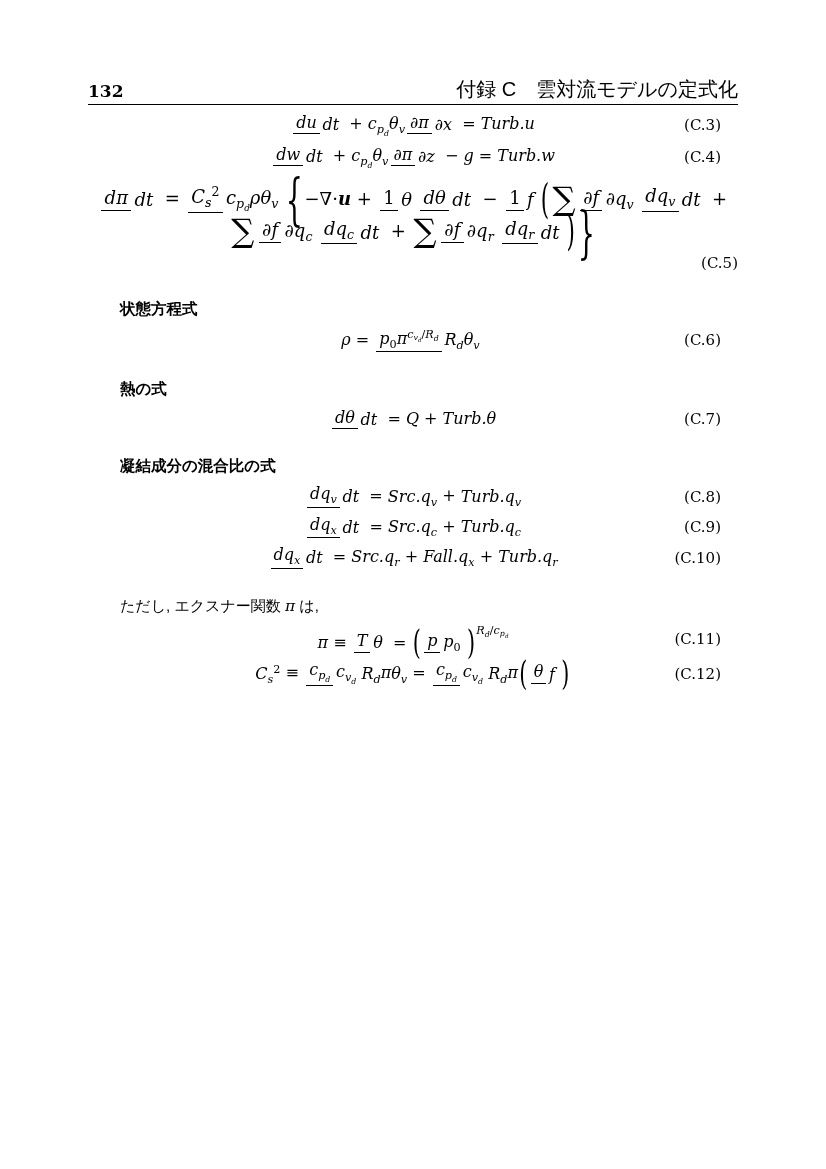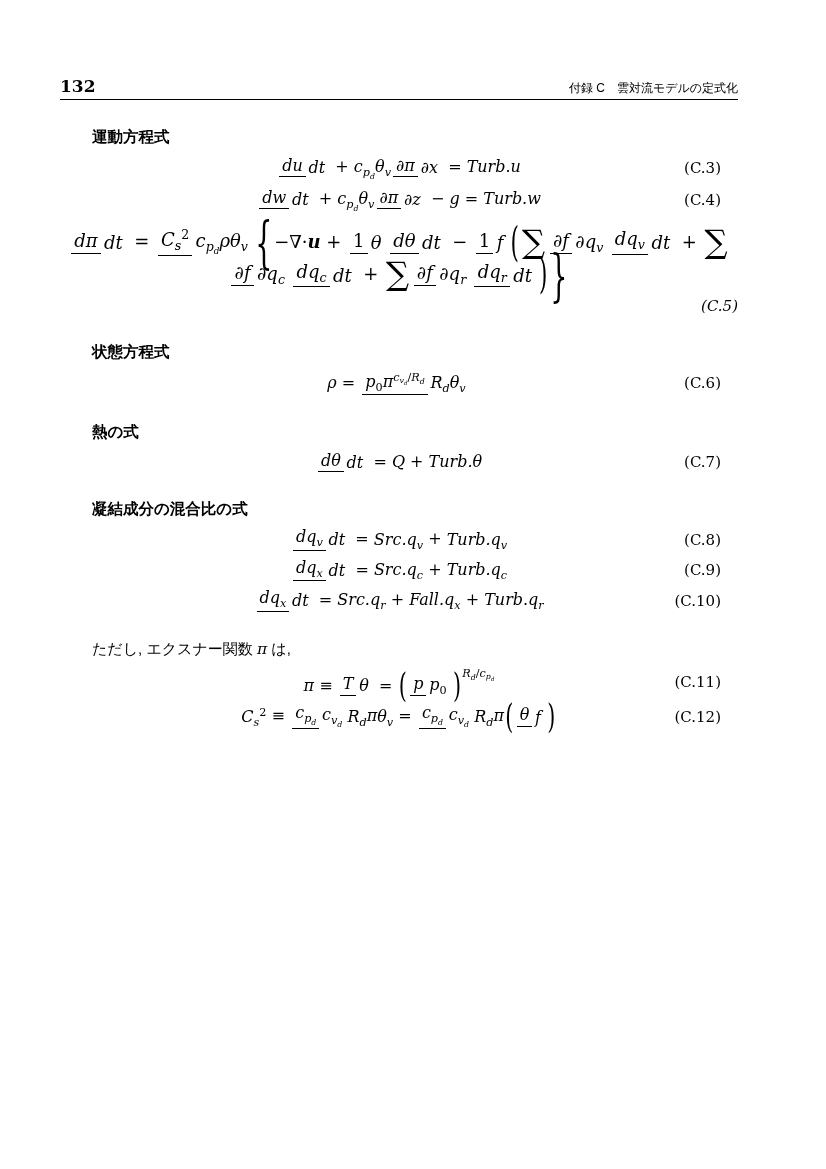--- a/index.html
+++ b/index.html
@@ -2,30 +2,30 @@
 <html><head>
 <meta charset="utf-8">
 <style>
   html,body{margin:0;padding:0;background:#ffffff;}
   .page{
     position:relative;
     width:826px;height:874px;
     box-sizing:border-box;
     background:#ffffff;
     color:#000;
-    padding:78px 88px 0 60px;
+    padding:78px 88px 0 88px;
     overflow:hidden;
   }
   .header{
     display:flex;justify-content:space-between;align-items:flex-end;
     border-bottom:1px solid #000;
     padding-bottom:4px;
   }
   .pageno{font-family:"DejaVu Serif",serif;font-weight:bold;font-size:17px;line-height:1;}
-  .runhead{font-family:"Liberation Sans",sans-serif;font-size:12px;line-height:1.1;}
+  .runhead{font-family:"Liberation Sans",sans-serif;font-size:20px;line-height:1.1;}
   .heading{
     font-family:"Liberation Sans",sans-serif;
     font-weight:bold;font-size:15.5px;
     margin:27px 0 6px 0;
     padding-left:32px;
   }
   .para{
     font-family:"Liberation Sans",sans-serif;
     font-size:15px;
     margin:28px 0 8px 0;
@@ -41,21 +41,21 @@
   .eqbody{display:block;text-align:center;line-height:1.2;}
   .eqno{
     position:absolute;right:17px;top:50%;
     transform:translateY(-50%);
     font-family:"DejaVu Serif",serif;font-size:15px;
   }
   .eq.below{margin:14px 0 10px 0;}
   .eq.below .eqbody{font-size:18px;}
   .eq.below .eqno{
     position:static;display:block;transform:none;
-    text-align:right;margin-top:6px;font-style:italic;
+    text-align:right;margin-top:6px;
   }
   
   .mi{font-family:"DejaVu Serif",serif;font-style:italic;}
   .mr{font-family:"DejaVu Serif",serif;font-style:normal;}
   .mb{font-family:"DejaVu Serif",serif;font-style:italic;font-weight:bold;}
   .grp{display:inline;white-space:nowrap;}
   .frac{
     display:inline-flex;align-items:center;
     vertical-align:middle;margin:0 0.14em;
   }
@@ -68,21 +68,20 @@
 </style>
 </head>
 <body>
 
 <div class="page">
   <div class="header">
     <span class="pageno">132</span>
     <span class="runhead">付録 C　雲対流モデルの定式化</span>
   </div>
   <main>
-      <div class="heading">運動方程式</div>
       <div class="eq">
         <span class="eqbody"><span class="frac">
             <span class="num"><span class="mi">du</span></span>
             <span class="den"><span class="mi">dt</span></span>
           </span><span class="mr"> + </span><span class="grp"><span class="base"><span class="mi">c</span></span><span class="ssub"><span class="grp"><span class="base"><span class="mi">p</span></span><span class="ssub"><span class="mi">d</span></span></span></span></span><span class="grp"><span class="base"><span class="mi">θ</span></span><span class="ssub"><span class="mi">v</span></span></span><span class="frac">
             <span class="num"><span class="mi">∂π</span></span>
             <span class="den"><span class="mi">∂x</span></span>
           </span><span class="mr"> = </span><span class="mi">Turb.u</span></span>
         <span class="eqno">(C.3)</span>
       </div>

